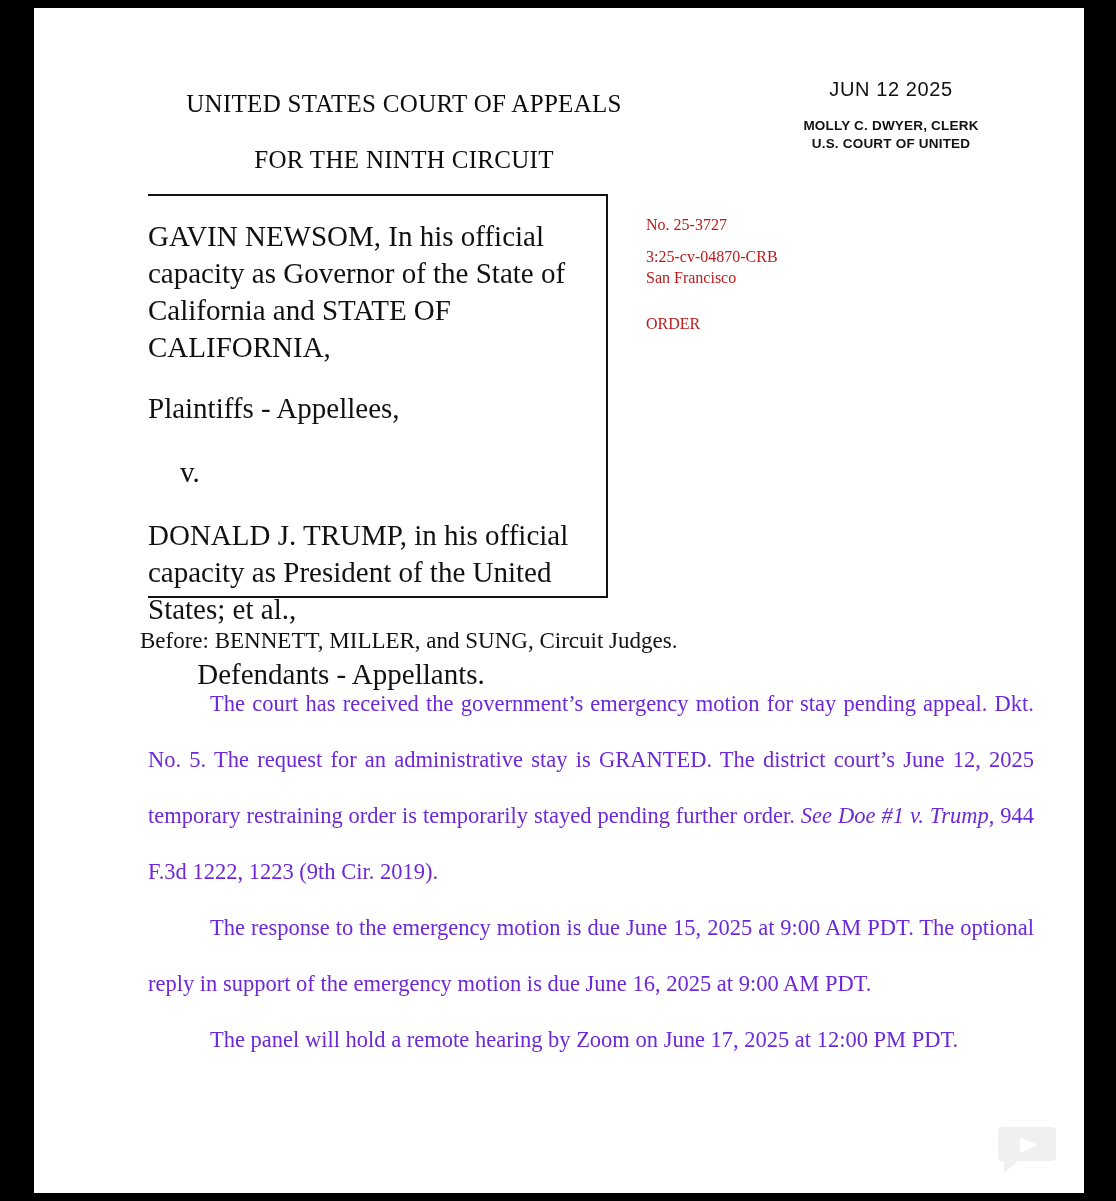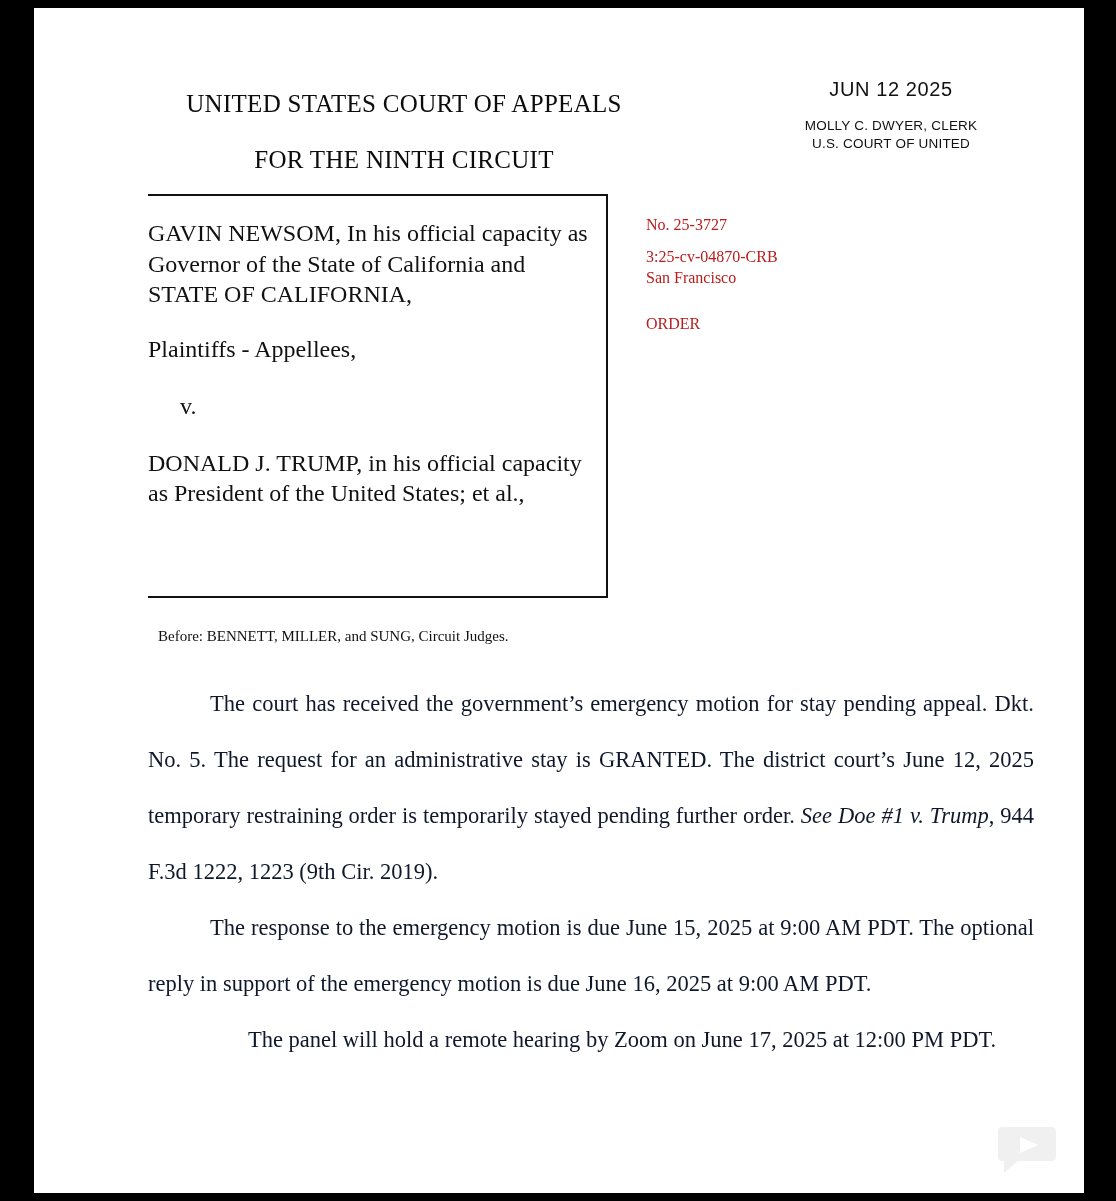--- a/index.html
+++ b/index.html
@@ -74,37 +74,38 @@
   .filed-date {
     margin-top: 20px;
     font-size: 20px;
     letter-spacing: 0.6px;
   }
   .filed-clerk {
     margin-top: 16px;
     font-size: 13.5px;
     line-height: 1.35;
     letter-spacing: 0.2px;
+    font-weight: bold;
   }
 
   
   .caption {
     position: absolute;
     left: 114px;
     top: 186px;
     width: 460px;
     border-top: 2px solid #111;
     border-right: 2px solid #111;
     border-bottom: 2px solid #111;
     height: 404px;
     box-sizing: border-box;
   }
   .caption-body {
     padding: 22px 16px 0 0;
-    font-size: 24px;
+    font-size: 29px;
     line-height: 1.28;
     color: #111;
   }
   .party-block {
     margin: 0 0 0 0;
   }
   .party-role {
     margin-top: 24px;
     padding-right: 72px;
   }
@@ -134,42 +135,42 @@
   .caption-right .gap {
     height: 12px;
   }
   .caption-right .order {
     margin-top: 26px;
   }
 
   
   .before-line {
     position: absolute;
-    left: 124px;
+    left: 106px;
     top: 620px;
     width: 880px;
-    font-size: 15px;
+    font-size: 23px;
     color: #111;
   }
   .body-text {
     position: absolute;
     left: 114px;
     top: 668px;
     width: 886px;
     font-size: 22.5px;
-    color: #0f172a;
+    color: #6d28d9;
   }
   .para {
     text-align: justify;
     text-indent: 62px;
     line-height: 2.49;
     margin: 0 0 0 0;
   }
   .para.last {
-    text-align: center;
+    text-align: left;
   }
   .ital {
     font-style: italic;
   }
 
   
   .watermark {
     position: absolute;
     right: 26px;
     bottom: 18px;
@@ -195,20 +196,21 @@
           <div>U.S. COURT OF UNITED</div>
         </div>
       </div>
 
       <div class="caption">
         <div class="caption-body">
           <div class="party-block">GAVIN NEWSOM, In his official capacity as Governor of the State of California and STATE OF CALIFORNIA,</div>
           <div class="party-role">Plaintiffs - Appellees,</div>
           <div class="v-line">v.</div>
           <div class="party-block2">DONALD J. TRUMP, in his official capacity as President of the United States; et al.,</div>
+          <div class="party-role2">Defendants - Appellants.</div>
         </div>
       </div>
 
       <div class="caption-right">
         <div>No. 25-3727</div>
         <div class="gap"></div>
         <div>3:25-cv-04870-CRB</div>
         <div>San Francisco</div>
         <div class="order">ORDER</div>
       </div>

